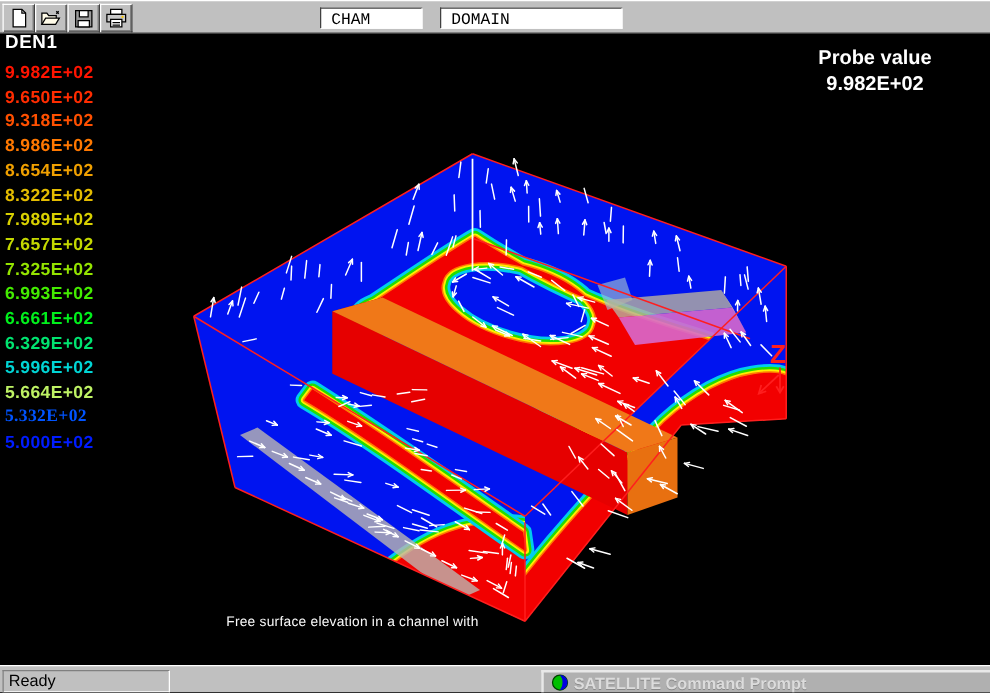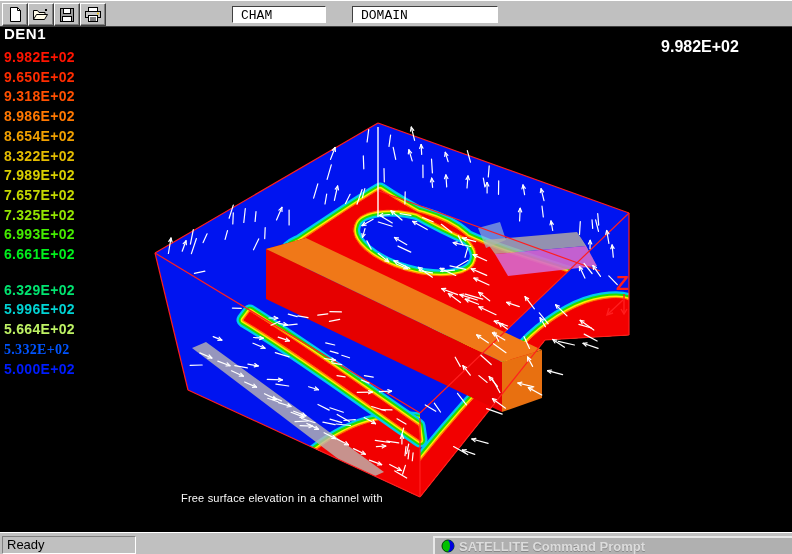--- a/index.html
+++ b/index.html
@@ -532,48 +532,49 @@
   </button>
   <button class="tb-btn" style="left:80px" title="print">
     <svg width="18" height="17" viewBox="0 0 18 17">
       <rect x="4.5" y="1.5" width="9" height="4" fill="#fff" stroke="#000"></rect>
       <rect x="1.5" y="5.5" width="15" height="6" fill="#c8c8c8" stroke="#000"></rect>
       <rect x="4.5" y="9.5" width="9" height="6" fill="#fff" stroke="#000"></rect>
       <path d="M6 12 h6 M6 14 h6" stroke="#000"></path>
       <circle cx="14" cy="7.5" r=".9" fill="#f4c400" stroke="none"></circle>
     </svg>
   </button>
-  <input class="tb-field" style="left: 232px; width: 94px;" readonly="" value="CHAM">
+  <input class="tb-field" style="left: 256px; width: 82px;" readonly="" value="CHAM">
   <input class="tb-field" style="left: 352px; width: 146px;" readonly="" value="DOMAIN">
 </div>
 
 <div class="legend">
   <div class="legend-title">DEN1</div>
   <div>
 
   <div class="legend-entry" style="color: rgb(255, 20, 0);">9.982E+02</div>
       <div class="legend-entry" style="color: rgb(255, 44, 0);">9.650E+02</div>
       <div class="legend-entry" style="color: rgb(255, 80, 0);">9.318E+02</div>
       <div class="legend-entry" style="color: rgb(255, 120, 0);">8.986E+02</div>
       <div class="legend-entry" style="color: rgb(240, 160, 0);">8.654E+02</div>
       <div class="legend-entry" style="color: rgb(228, 188, 0);">8.322E+02</div>
       <div class="legend-entry" style="color: rgb(216, 208, 0);">7.989E+02</div>
       <div class="legend-entry" style="color: rgb(196, 216, 0);">7.657E+02</div>
       <div class="legend-entry" style="color: rgb(148, 228, 0);">7.325E+02</div>
       <div class="legend-entry" style="color: rgb(68, 236, 0);">6.993E+02</div>
       <div class="legend-entry" style="color: rgb(0, 240, 28);">6.661E+02</div>
-      <div class="legend-entry" style="color: rgb(0, 228, 112); margin-top: 16px;">6.329E+02</div>
+      <div class="legend-entry" style="color: rgb(0, 228, 112);">6.329E+02</div>
       <div class="legend-entry" style="color: rgb(0, 212, 212);">5.996E+02</div>
       <div class="legend-entry" style="color: #bef264;">5.664E+02</div>
       <div class="legend-entry" style="color: rgb(0, 84, 255); font-family: Liberation Serif, serif;">5.332E+02</div>
       <div class="legend-entry" style="color: rgb(0, 28, 255);">5.000E+02</div>
     </div>
 </div>
 
 <div class="probe">
+  <div>Probe value</div>
   <div>9.982E+02</div>
 </div>
 
 <div class="caption">Free surface elevation in a channel with</div>
 
 <div class="statusbar">
   <div class="status-panel">Ready</div>
 </div>
 
 <div class="taskwin">

